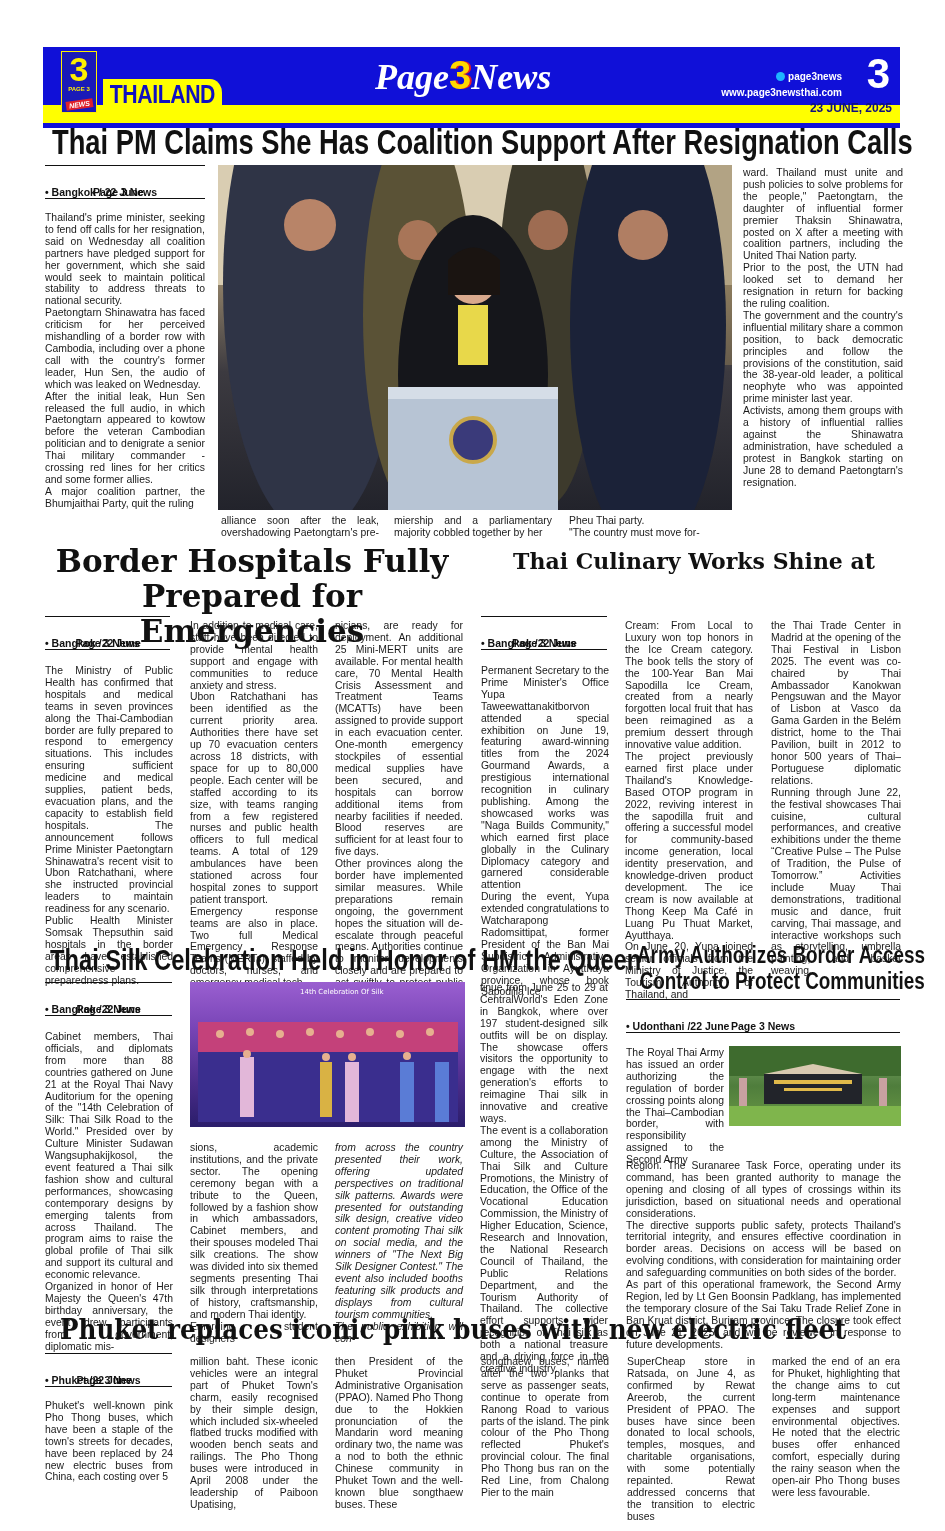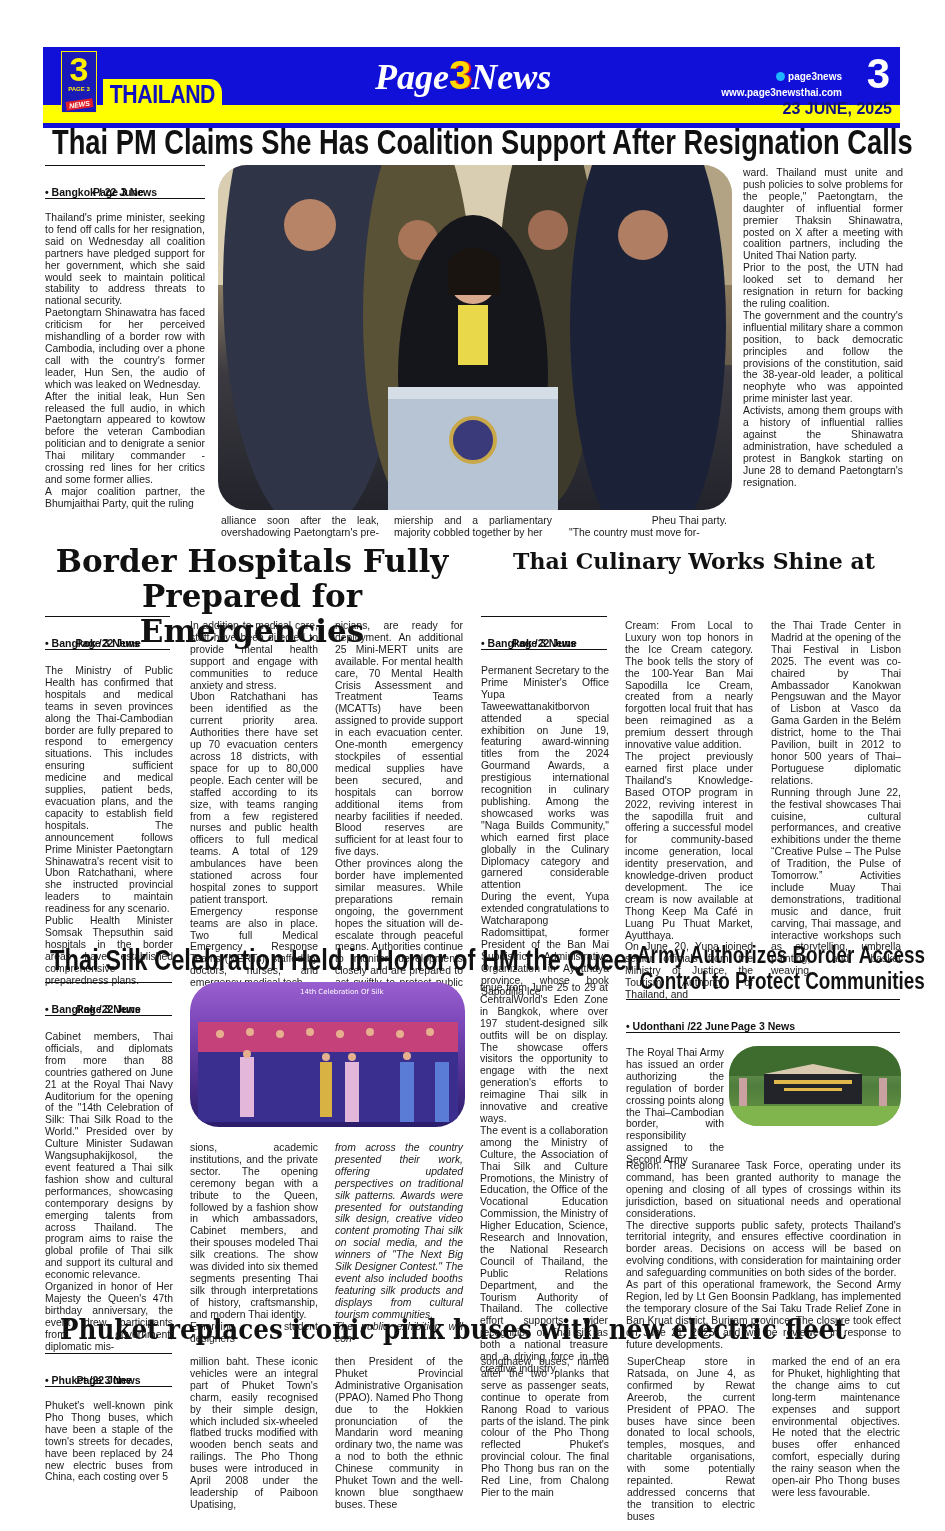--- a/index.html
+++ b/index.html
@@ -18,24 +18,24 @@
 #logo{position:absolute;left:18px;top:4px;width:36px;height:62px;background:#1a1ab8;border:1px solid #ffef00;text-align:center;color:#ffef00;}
 #logo .big{font-size:34px;font-weight:bold;line-height:34px;}
 #logo .sm{font-size:6px;font-weight:bold;line-height:7px;}
 #logo .news{display:inline-block;margin-top:2px;background:#e0202a;color:#fff;font-size:7px;font-style:italic;font-weight:bold;padding:1px 3px;transform:rotate(-8deg);}
 #thailand{position:absolute;left:60px;top:32px;height:30px;padding:0 8px;background:#ffff00;border-radius:0 14px 0 0;color:#1010c0;font-weight:bold;font-size:25px;line-height:30px;letter-spacing:-0.5px;font-family:"Liberation Sans",sans-serif;transform:scaleX(0.85);transform-origin:left;}
 #brand{position:absolute;left:332px;top:6px;color:#fff;font-family:"Liberation Serif",serif;font-weight:bold;font-style:italic;font-size:36px;line-height:44px;}
 #brand .three{color:#ffd800;font-style:normal;font-family:"Liberation Sans",sans-serif;font-size:40px;text-shadow:2px 0 #e0202a;}
 #social{position:absolute;right:58px;top:22px;color:#fff;font-size:10px;font-weight:bold;text-align:right;line-height:16px;}
 #social .dot{display:inline-block;width:9px;height:9px;border-radius:50%;background:#1eb4ff;vertical-align:-1px;margin-right:3px;}
 #pgnum{position:absolute;right:10px;top:2px;color:#fff;font-weight:bold;font-size:42px;line-height:50px;}
-#date{position:absolute;right:8px;bottom:5px;height:24px;font-size:16px;font-weight:bold;color:#101080;line-height:19px;}
+#date{position:absolute;right:8px;bottom:5px;height:24px;font-size:12px;font-weight:bold;color:#101080;line-height:19px;}
 .hl-cond{font-family:"Liberation Sans",sans-serif;font-weight:bold;color:#111;white-space:nowrap;transform-origin:left top;}
 .hl-serif{font-family:"DejaVu Serif",serif;font-weight:bold;text-align:center;color:#111;}
-.photo{overflow:hidden;border-radius:29px;}
+.photo{overflow:hidden;}
 </style>
 </head>
 <body>
 
 <div id="mast" class="abs">
   <div class="ybar"></div>
   <div class="bbar"></div>
   <div id="logo">
     <div class="big">3</div>
     <div class="sm">PAGE 3</div>
@@ -86,21 +86,21 @@
   </svg>
 </div>
 
 <div class="abs txt" style="left:221px;top:515px;width:158px;">
     <p>alliance soon after the leak, overshadowing Paetongtarn's pre-</p>
   </div>
 <div class="abs txt" style="left:394px;top:515px;width:158px;">
     <p>miership and a parliamentary majority cobbled together by her</p>
   </div>
 <div class="abs txt" style="left:569px;top:515px;width:158px;">
-  <p style="text-align:right">Pheu Thai party.</p>
+  <p style="text-align:left">Pheu Thai party.</p>
   <p>"The country must move for-</p>
 </div>
 <div class="abs txt" style="left:743px;top:167px;width:160px;">
   <p>ward. Thailand must unite and push policies to solve problems for the people," Paetongtarn, the daughter of influential former premier Thaksin Shinawatra, posted on X after a meeting with coalition partners, including the United Thai Nation party.</p>
   <p>Prior to the post, the UTN had looked set to demand her resignation in return for backing the ruling coalition.</p>
   <p>The government and the country's influential military share a common position, to back democratic principles and follow the provisions of the constitution, said the 38-year-old leader, a political neophyte who was appointed prime minister last year.</p>
   <p>Activists, among them groups with a history of influential rallies against the Shinawatra administration, have scheduled a protest in Bangkok starting on June 28 to demand Paetongtarn's resignation.</p>
 </div>
 
 <div class="abs hl-serif" style="left:42px;top:544px;width:420px;font-size:31px;line-height:35px;">

